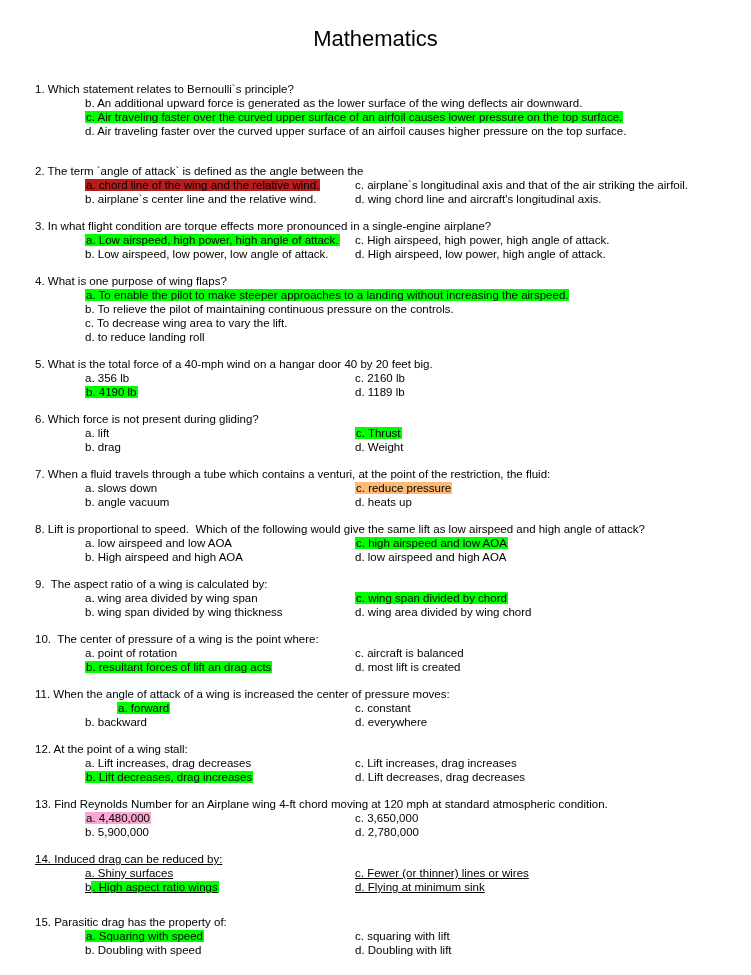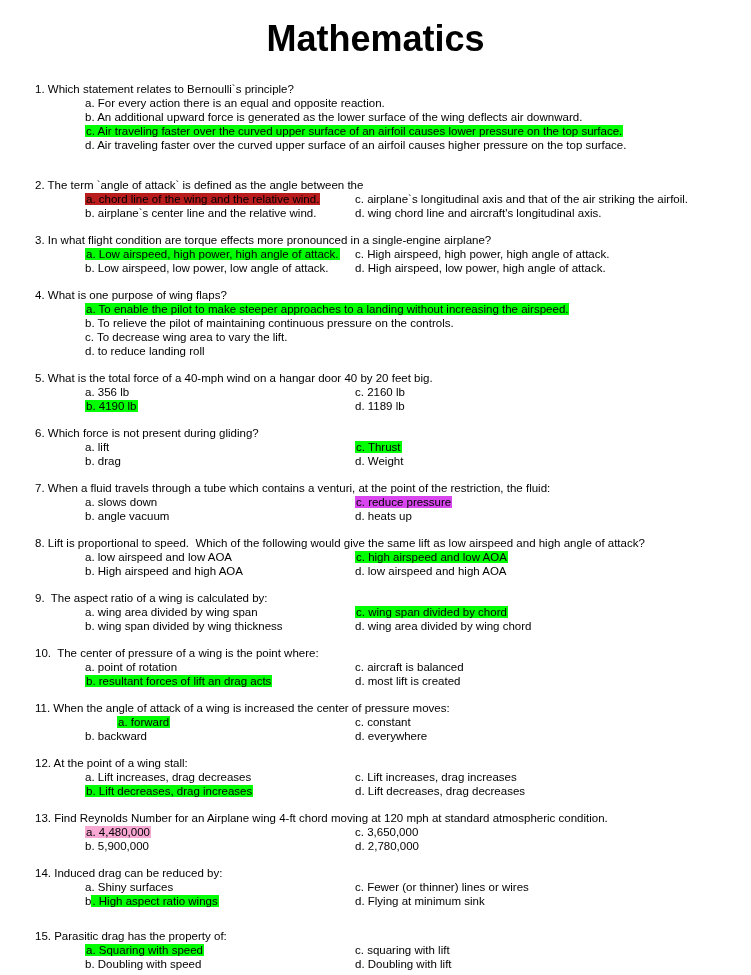--- a/index.html
+++ b/index.html
@@ -11,38 +11,38 @@
     width: 751px;
     height: 975px;
     overflow: hidden;
     font-family: "Liberation Sans", "DejaVu Sans", sans-serif;
     color: #000000;
   }
   .page {
     padding-top: 20px;
   }
   .doc-title {
-    font-size: 36px;
+    font-size: 22px;
     line-height: 38px;
-    font-weight: bold;
+    font-weight: normal;
     text-align: center;
     margin: 0 0 24px 0;
     letter-spacing: 0px;
   }
   .questions {
     padding-left: 35px;
     padding-right: 4px;
     font-size: 11.5px;
     line-height: 14px;
   }
   .question {
     margin-bottom: 13px;
   }
   .question[data-name="question-1"] { margin-bottom: 26px; }
-  .question[data-name="question-14"] { margin-bottom: 21px; }
+  .question[data-name="question-14"] { margin-bottom: 21px; text-decoration: underline; }
   .q-text {
     white-space: pre-wrap;
   }
   .options {
     margin-left: 50px;
   }
   
   .question.twocol .options {
     display: grid;
     grid-template-columns: 270px 1fr;
@@ -62,21 +62,20 @@
 </style>
 </head>
 <body>
 
 <div class="page" data-name="document-page">
   <h1 class="doc-title" data-name="page-title">Mathematics</h1>
   <div class="questions" data-name="questions-container">
       <div class="question stacked" data-name="question-1">
         <div class="q-text" data-name="question-text">1. Which statement relates to Bernoulli`s principle?</div>
         <div class="options" data-name="options-list">
-          <div class="option" data-name="option-a"><span data-name="option-text">a. For every action there is an equal and opposite reaction.</span></div>
           <div class="option" data-name="option-b"><span data-name="option-text">b. An additional upward force is generated as the lower surface of the wing deflects air downward.</span></div>
           <div class="option" data-name="option-c"><span class="hl" data-name="highlighted-answer" style="background: rgb(0, 255, 0);">c. Air traveling faster over the curved upper surface of an airfoil causes lower pressure on the top surface.</span></div>
           <div class="option" data-name="option-d"><span data-name="option-text">d. Air traveling faster over the curved upper surface of an airfoil causes higher pressure on the top surface.</span></div>
         </div>
       </div>
       <div class="question twocol" data-name="question-2">
         <div class="q-text" data-name="question-text">2. The term `angle of attack` is defined as the angle between the</div>
         <div class="options" data-name="options-list">
           <div class="option" data-name="option-a"><span class="hl" data-name="highlighted-answer" style="background: #b91c1c;">a. chord line of the wing and the relative wind.</span></div>
           <div class="option" data-name="option-b"><span data-name="option-text">b. airplane`s center line and the relative wind.</span></div>
@@ -118,21 +117,21 @@
           <div class="option" data-name="option-b"><span data-name="option-text">b. drag</span></div>
           <div class="option" data-name="option-c"><span class="hl" data-name="highlighted-answer" style="background: rgb(0, 255, 0);">c. Thrust</span></div>
           <div class="option" data-name="option-d"><span data-name="option-text">d. Weight</span></div>
         </div>
       </div>
       <div class="question twocol" data-name="question-7">
         <div class="q-text" data-name="question-text">7. When a fluid travels through a tube which contains a venturi, at the point of the restriction, the fluid:</div>
         <div class="options" data-name="options-list">
           <div class="option" data-name="option-a"><span data-name="option-text">a. slows down</span></div>
           <div class="option" data-name="option-b"><span data-name="option-text">b. angle vacuum</span></div>
-          <div class="option" data-name="option-c"><span class="hl" data-name="highlighted-answer" style="background: #d946ef;">c. reduce pressure</span></div>
+          <div class="option" data-name="option-c"><span class="hl" data-name="highlighted-answer" style="background: #fdba74;">c. reduce pressure</span></div>
           <div class="option" data-name="option-d"><span data-name="option-text">d. heats up</span></div>
         </div>
       </div>
       <div class="question twocol" data-name="question-8">
         <div class="q-text" data-name="question-text">8. Lift is proportional to speed.  Which of the following would give the same lift as low airspeed and high angle of attack?</div>
         <div class="options" data-name="options-list">
           <div class="option" data-name="option-a"><span data-name="option-text">a. low airspeed and low AOA</span></div>
           <div class="option" data-name="option-b"><span data-name="option-text">b. High airspeed and high AOA</span></div>
           <div class="option" data-name="option-c"><span class="hl" data-name="highlighted-answer" style="background: rgb(0, 255, 0);">c. high airspeed and low AOA</span></div>
           <div class="option" data-name="option-d"><span data-name="option-text">d. low airspeed and high AOA</span></div>

